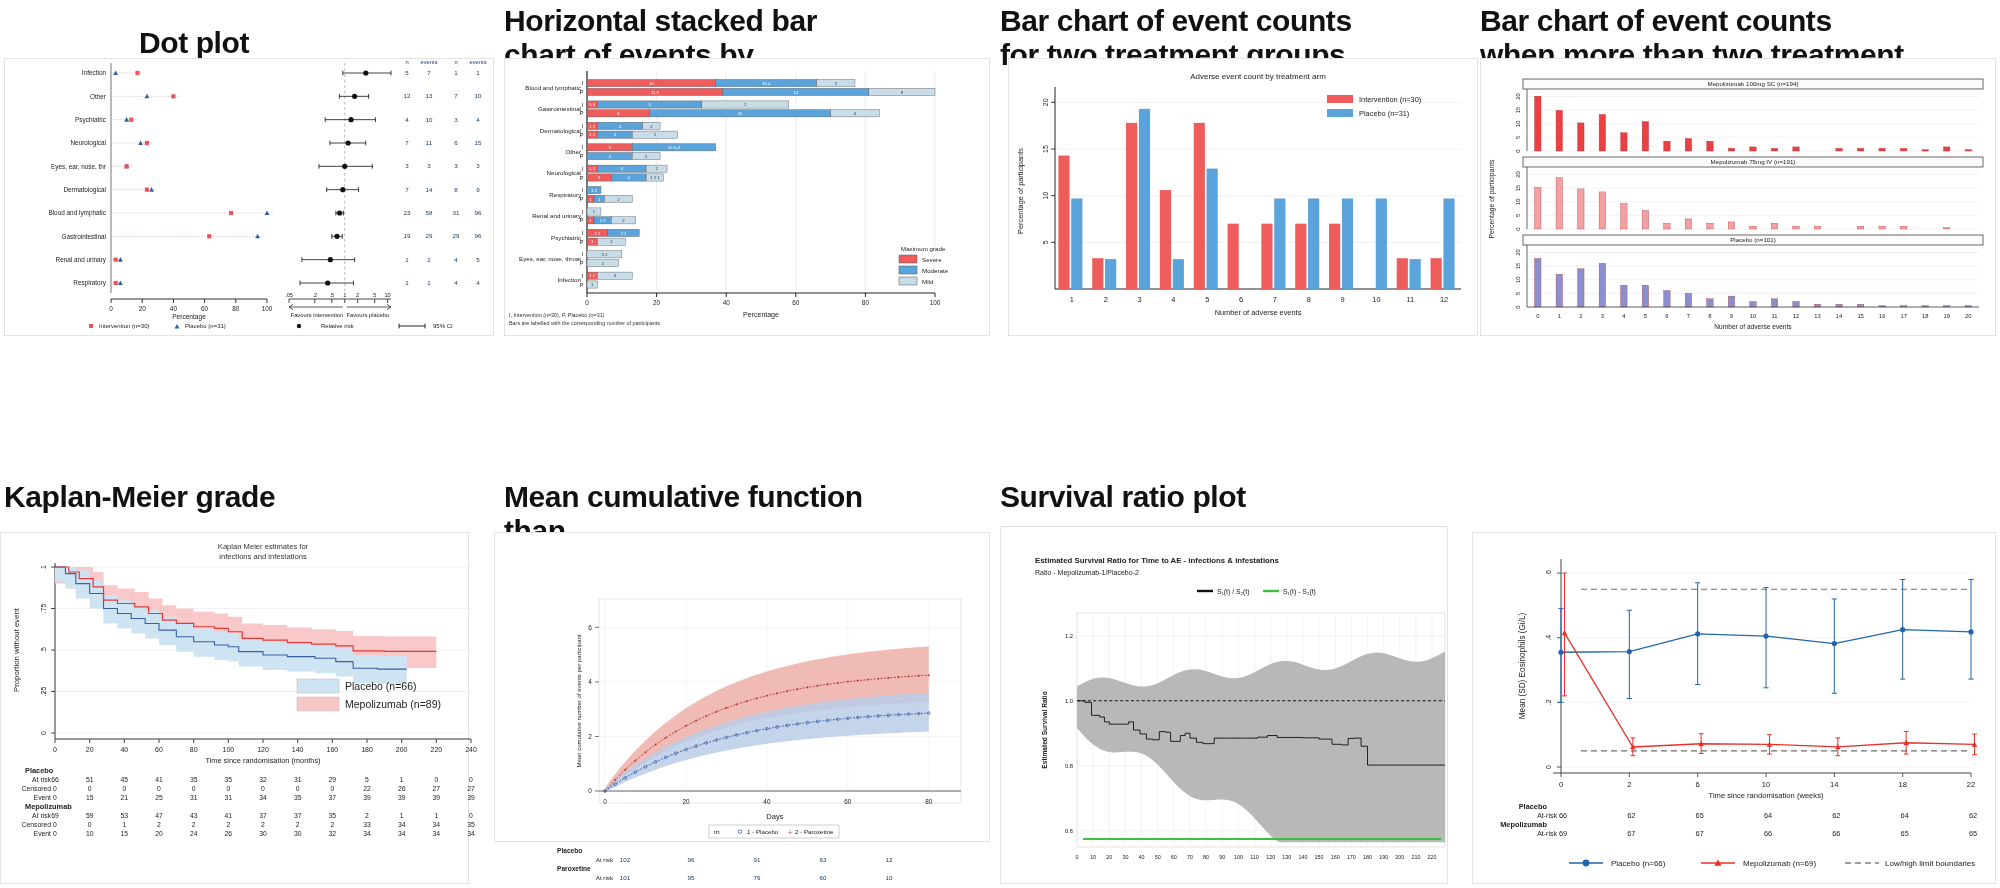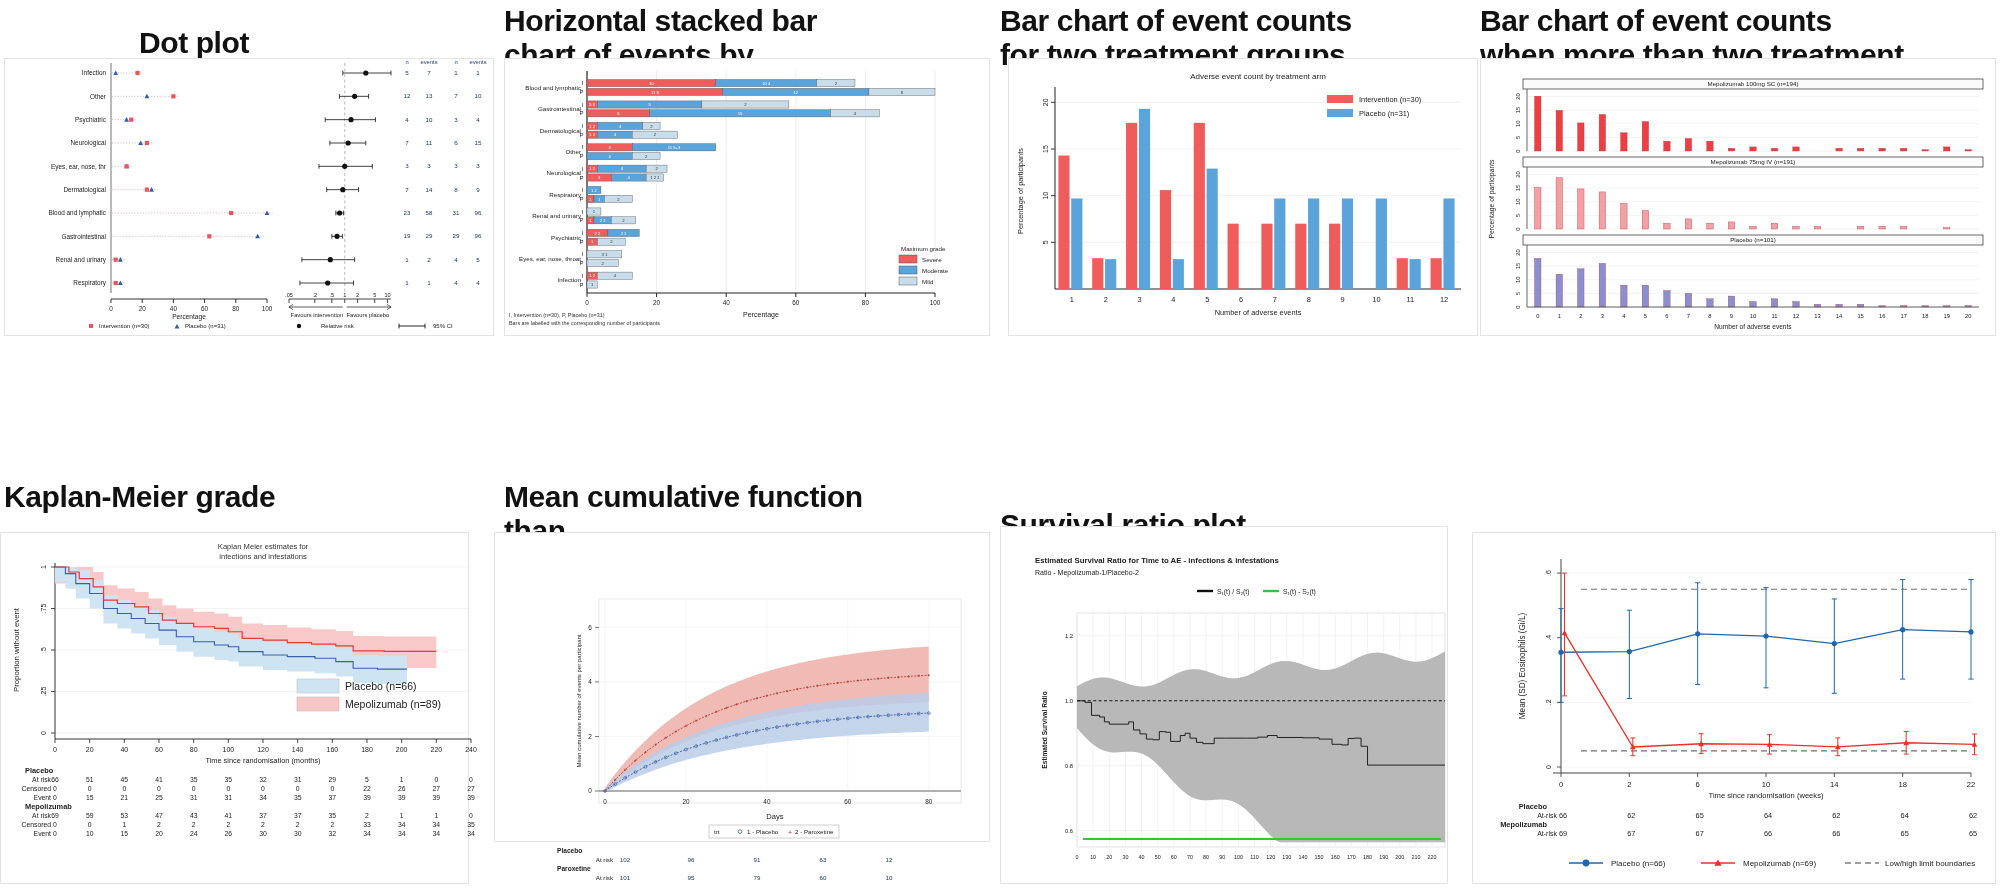--- a/index.html
+++ b/index.html
@@ -870,21 +870,21 @@
           <text x="118" y="347" font-family="&quot;Liberation Sans&quot;, sans-serif" fill="#222" font-size="6.2" text-anchor="end">At risk</text>
           <text x="130" y="347" font-family="&quot;Liberation Sans&quot;, sans-serif" fill="#1b3a63" font-size="6.2" text-anchor="middle">101</text>
           <text x="196" y="347" font-family="&quot;Liberation Sans&quot;, sans-serif" fill="#1b3a63" font-size="6.2" text-anchor="middle">95</text>
           <text x="262" y="347" font-family="&quot;Liberation Sans&quot;, sans-serif" fill="#1b3a63" font-size="6.2" text-anchor="middle">79</text>
           <text x="328" y="347" font-family="&quot;Liberation Sans&quot;, sans-serif" fill="#1b3a63" font-size="6.2" text-anchor="middle">60</text>
           <text x="394" y="347" font-family="&quot;Liberation Sans&quot;, sans-serif" fill="#1b3a63" font-size="6.2" text-anchor="middle">10</text>
         </g>
     </svg>
   </div>
 
-  <div class="ptitle" style="left:1000px; top:480px; width:380px;margin-top:28px;">Survival ratio plot</div>
+  <div class="ptitle" style="left:1000px; top:480px; width:380px;">Survival ratio plot</div>
 
   <div class="card framed" style="left:1000px; top:526px; width:448px; height:358px;padding-left:20px;">
     <svg width="448" height="358" viewBox="0 0 448 358">
       <g id="sr-g">
           <text x="14" y="36" font-family="&quot;Liberation Sans&quot;, sans-serif" fill="#222" font-size="7.8" font-weight="bold">Estimated Survival Ratio for Time to AE - infections &amp; infestations</text>
           <text x="14" y="48" font-family="&quot;Liberation Sans&quot;, sans-serif" fill="#222" font-size="7">Ratio - Mepolizumab-1/Placebo-2</text>
           <line x1="176" y1="64" x2="192" y2="64" stroke="#111" stroke-width="2.4"></line>
           <text x="196" y="67" font-family="&quot;Liberation Sans&quot;, sans-serif" fill="#222" font-size="6.8">S₁(t) / S₂(t)</text>
           <line x1="242" y1="64" x2="258" y2="64" stroke="#3fbf3f" stroke-width="2.4"></line>
           <text x="262" y="67" font-family="&quot;Liberation Sans&quot;, sans-serif" fill="#222" font-size="6.8">S₁(t) - S₂(t)</text>

